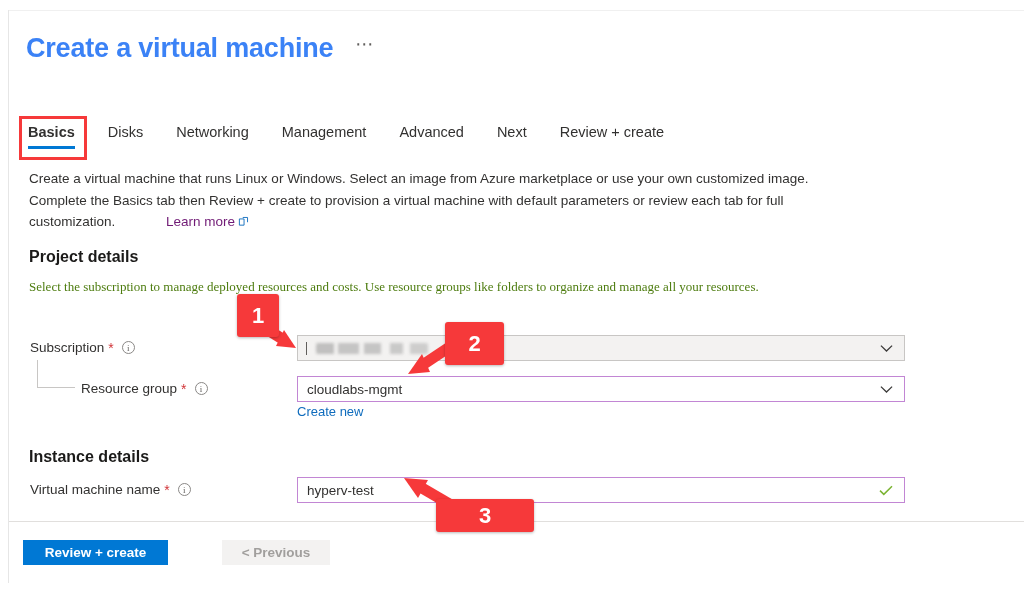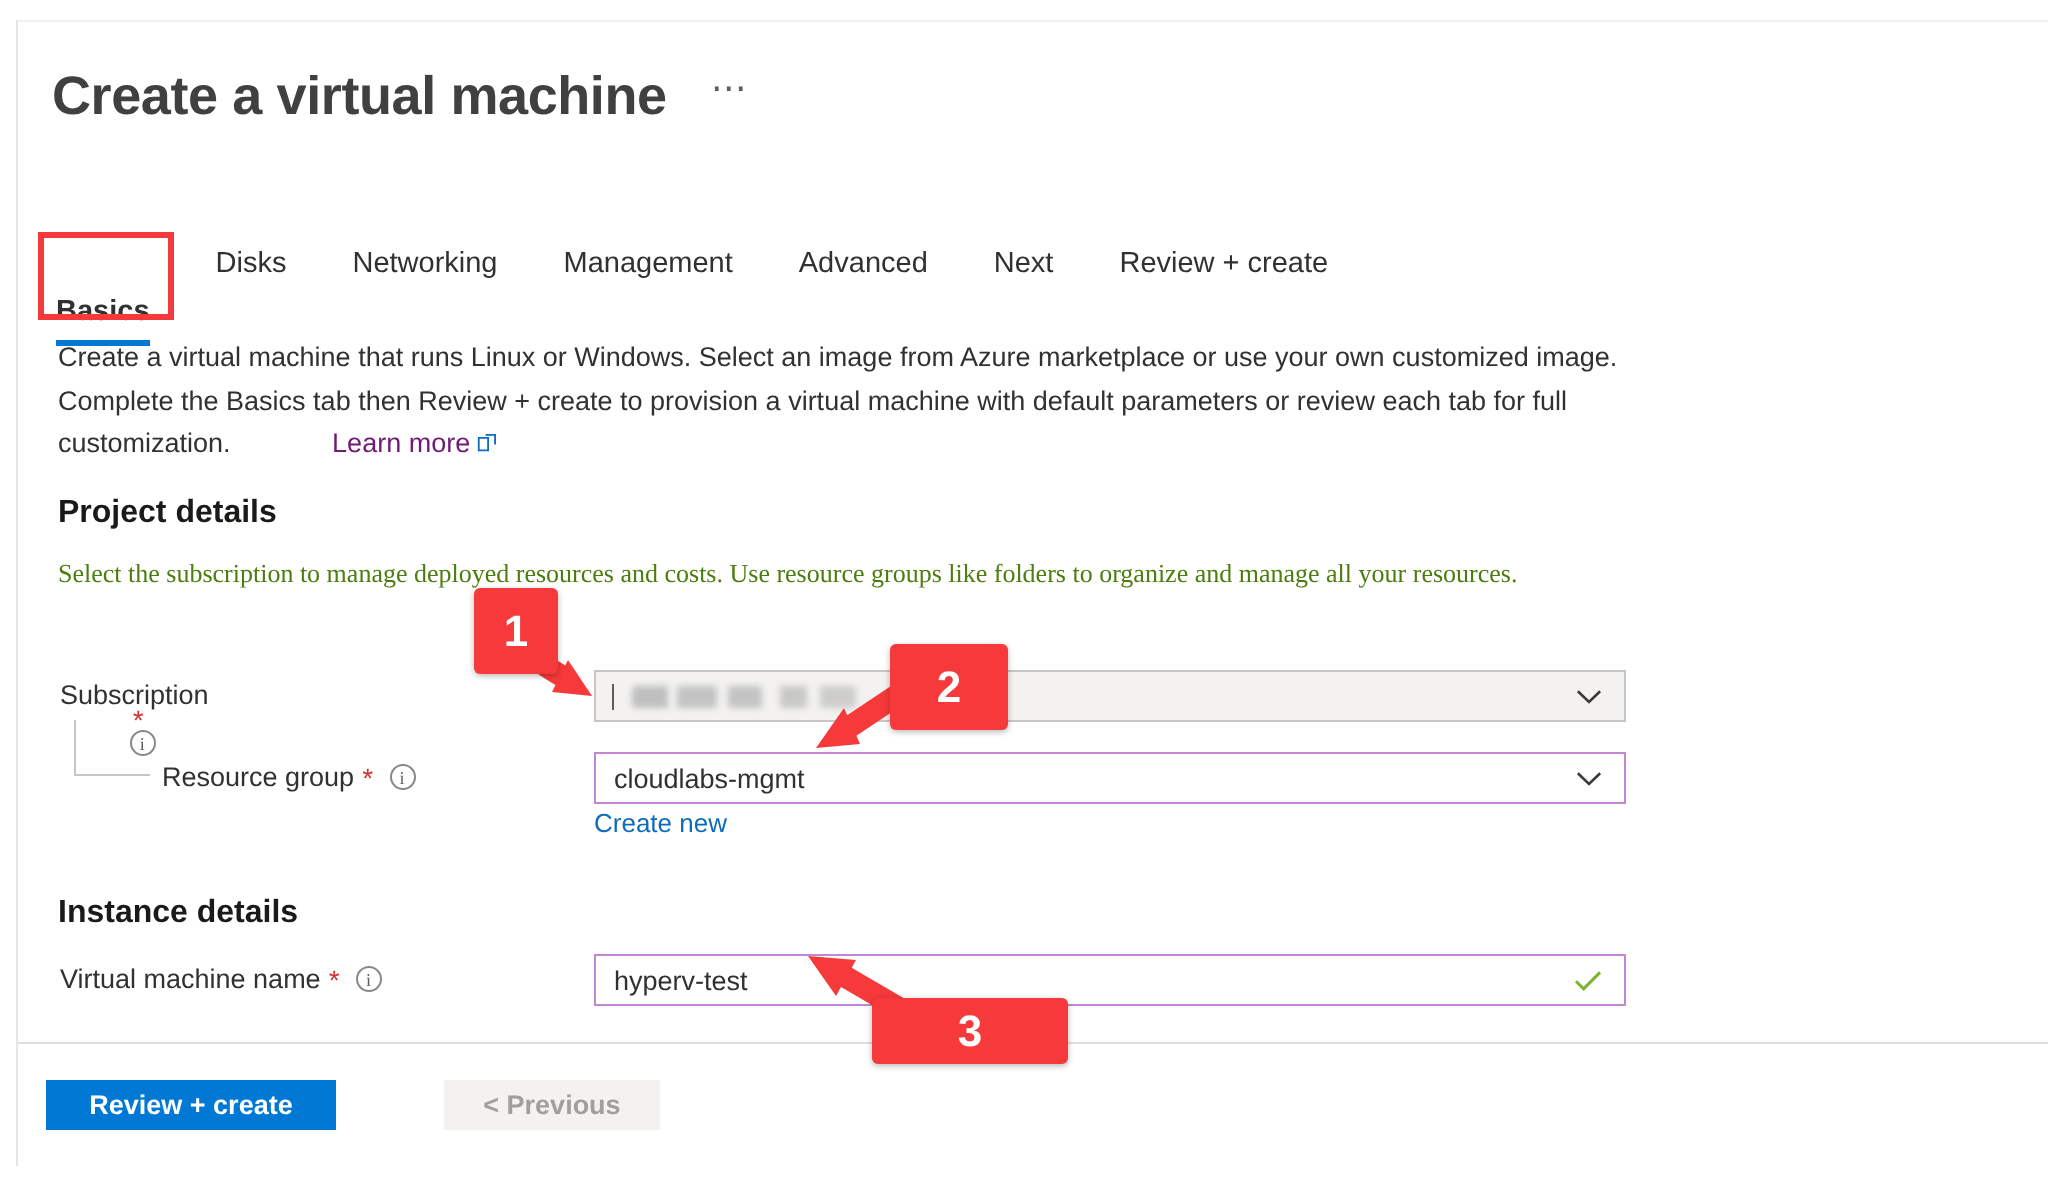--- a/index.html
+++ b/index.html
@@ -46,21 +46,21 @@
     position: absolute;
     left: 26px;
     top: 33px;
     display: flex;
     align-items: center;
   }
   #page-title {
     font-size: 27px;
     font-weight: 600;
     letter-spacing: -0.2px;
-    color: #404040;
+    color: #3b82f6;
     white-space: nowrap;
   }
   #header-more {
     margin-left: 22px;
     font-size: 18px;
     color: #605e5c;
     letter-spacing: 1px;
     line-height: 10px;
     padding-bottom: 10px;
     cursor: pointer;
@@ -78,21 +78,20 @@
     position: relative;
     font-size: 14.5px;
     color: #323130;
     padding: 0 0 9px 0;
     margin-right: 33px;
     white-space: nowrap;
     cursor: pointer;
   }
   .tab.active {
     font-weight: 600;
-    margin-top: 24px;
   }
   .tab.active::after {
     content: "";
     position: absolute;
     left: 0;
     right: 0;
     bottom: 0;
     height: 3px;
     background: #0078d4;
   }
@@ -173,40 +172,40 @@
     border: 1px solid #8a8886;
     color: #605e5c;
     font-size: 9px;
     line-height: 12px;
     text-align: center;
     font-family: "Liberation Serif", serif;
     cursor: pointer;
     box-sizing: border-box;
   }
 
-  #subscription-label  { left: 30px; top: 340px; flex-direction: column; }
+  #subscription-label  { left: 30px; top: 340px; }
   #resource-group-label{ left: 81px; top: 381px; }
   #vm-name-label       { left: 30px; top: 482px; }
 
   
   #tree-connector {
     position: absolute;
     left: 37px;
     top: 360px;
     width: 38px;
     height: 28px;
     border-left: 1px solid #c8c6c4;
     border-bottom: 1px solid #c8c6c4;
     box-sizing: border-box;
   }
 
   .field-box {
     position: absolute;
     left: 297px;
-    width: 516px;
+    width: 608px;
     height: 26px;
     box-sizing: border-box;
     background: #ffffff;
     display: flex;
     align-items: center;
     cursor: pointer;
   }
   .field-box.grey  { border: 1px solid #c8c6c4; background: #f3f2f1; }
   .field-box.focus { border: 1px solid #c286d4; }
 

